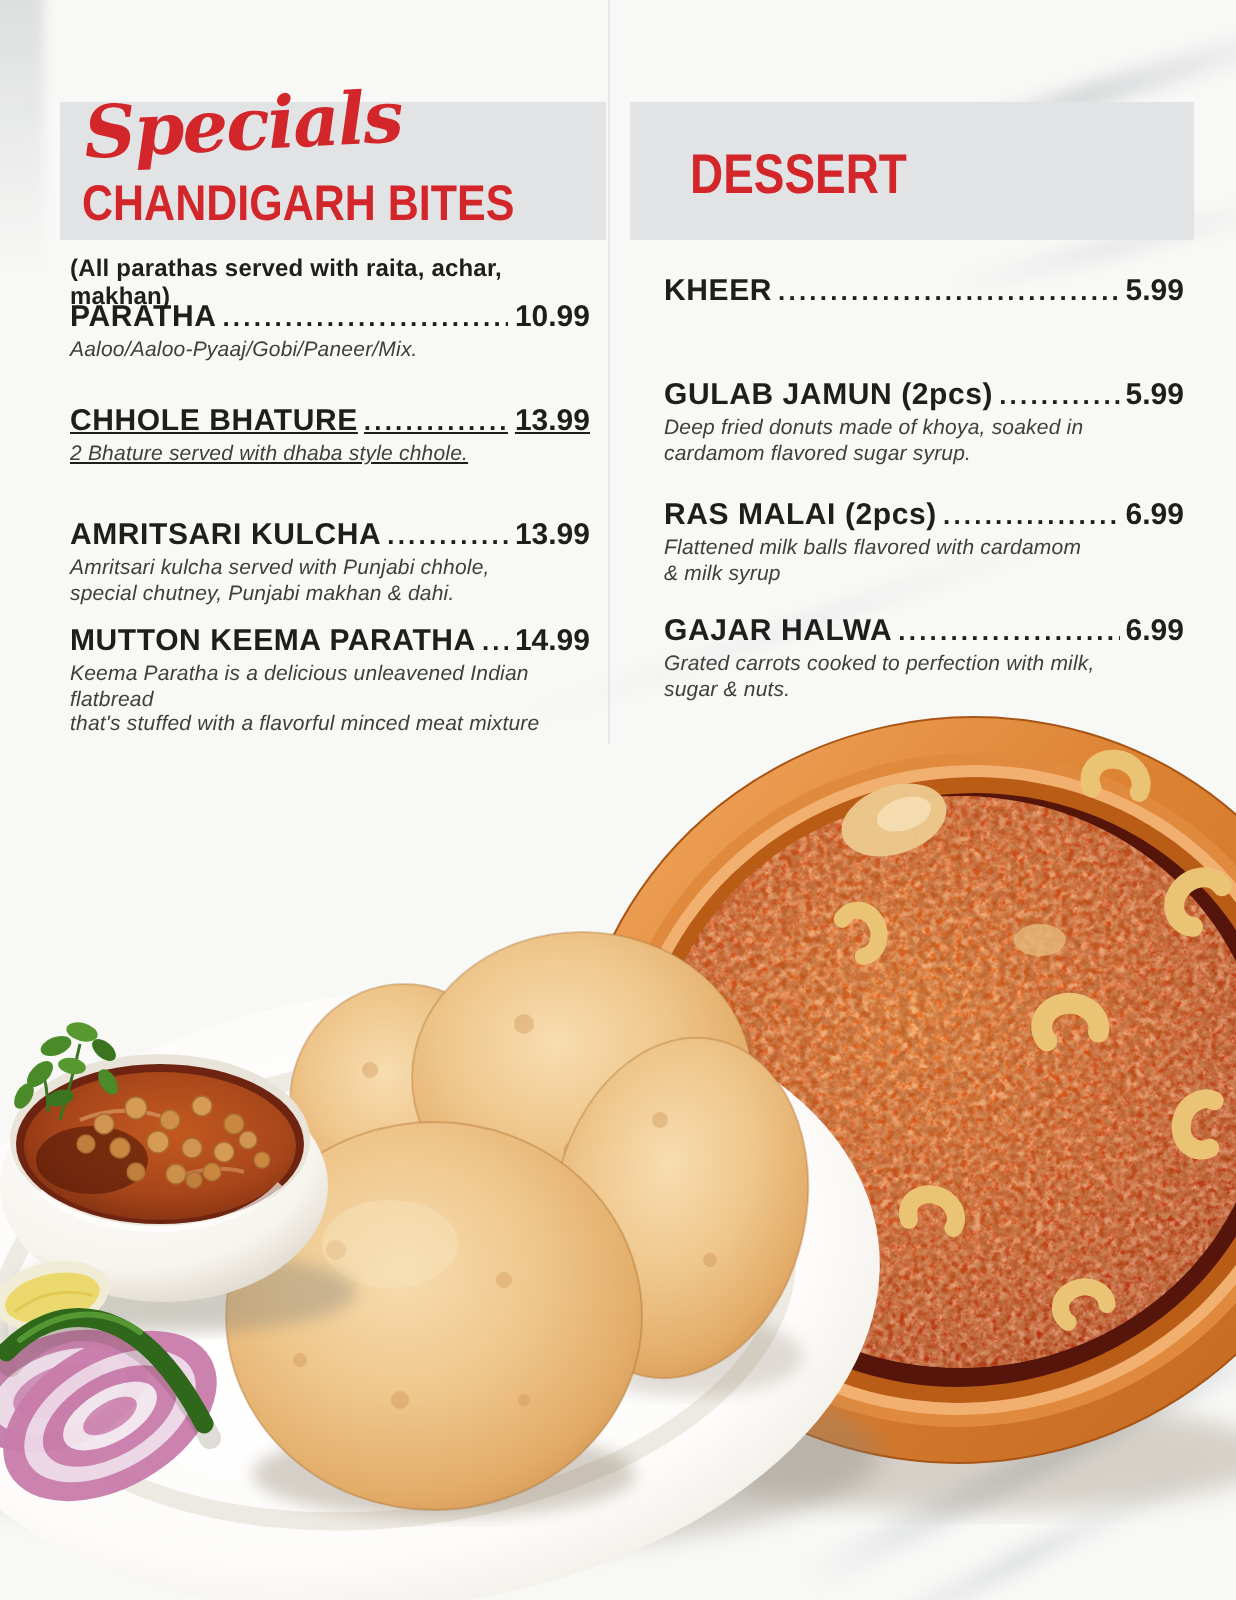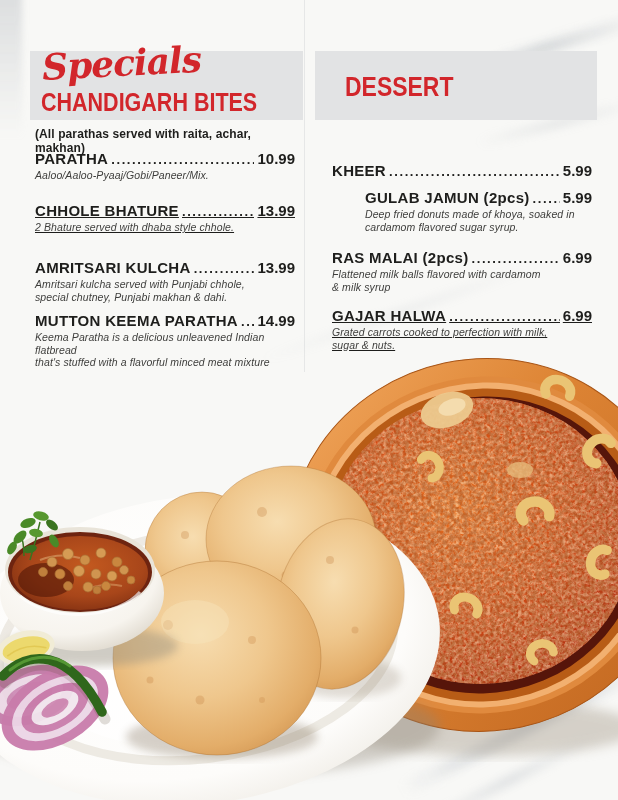--- a/index.html
+++ b/index.html
@@ -67,21 +67,21 @@
     font-weight:700;font-size:13px;letter-spacing:1.6px;color:#1e1e1c;
   }
   .dots::after{content:"..................................................................";}
   .item-price{font-weight:700;font-size:15px;line-height:16px;color:#1e1e1c;}
   .item-desc{
     margin-top:2px;font-style:italic;font-size:10.5px;line-height:12.5px;
     color:#3e3e3c;white-space:pre-line;letter-spacing:.1px;
   }
   
   .li-0{top:24px;} .li-1{top:76px;text-decoration:underline;} .li-2{top:133px;} .li-3{top:186px;} .li-4{top:238px;}
-  .ri-0{top:0;margin-top:25px;}    .ri-1{top:52px;margin-left:33px;} .ri-2{top:112px;} .ri-3{top:170px;text-decoration:underline;}
+  .ri-0{top:0;}    .ri-1{top:52px;} .ri-2{top:112px;} .ri-3{top:170px;}
 
   
   .food-scene{position:absolute;left:0;top:330px;width:618px;height:470px;}
 </style>
 </head>
 <body>
 
 <div class="page">
 
   <div class="vein v1"></div>

